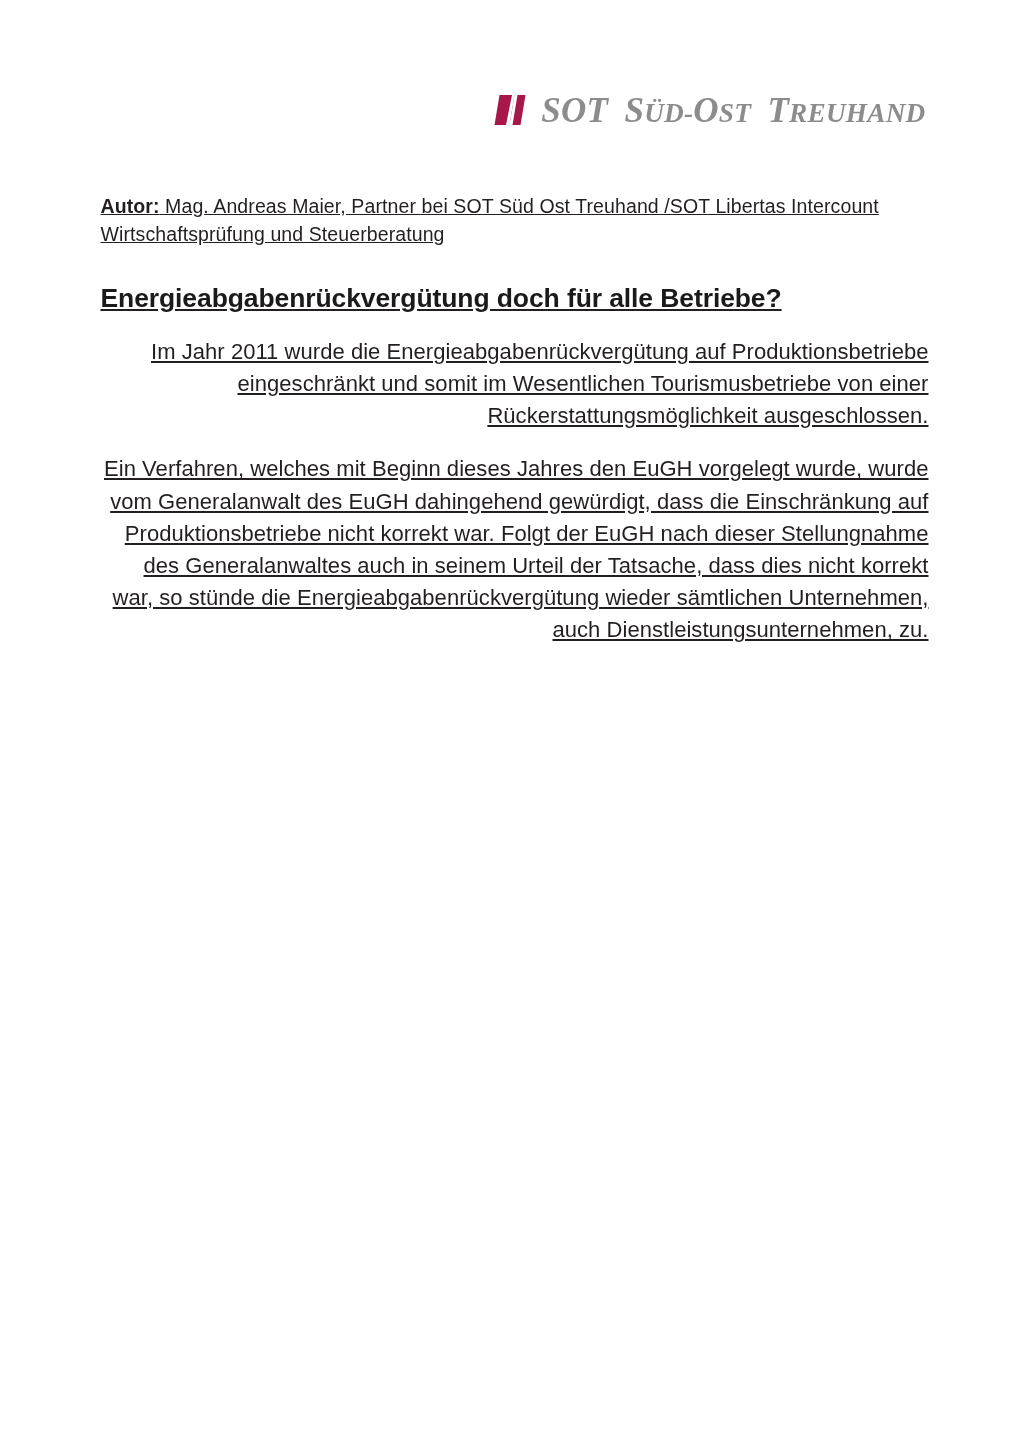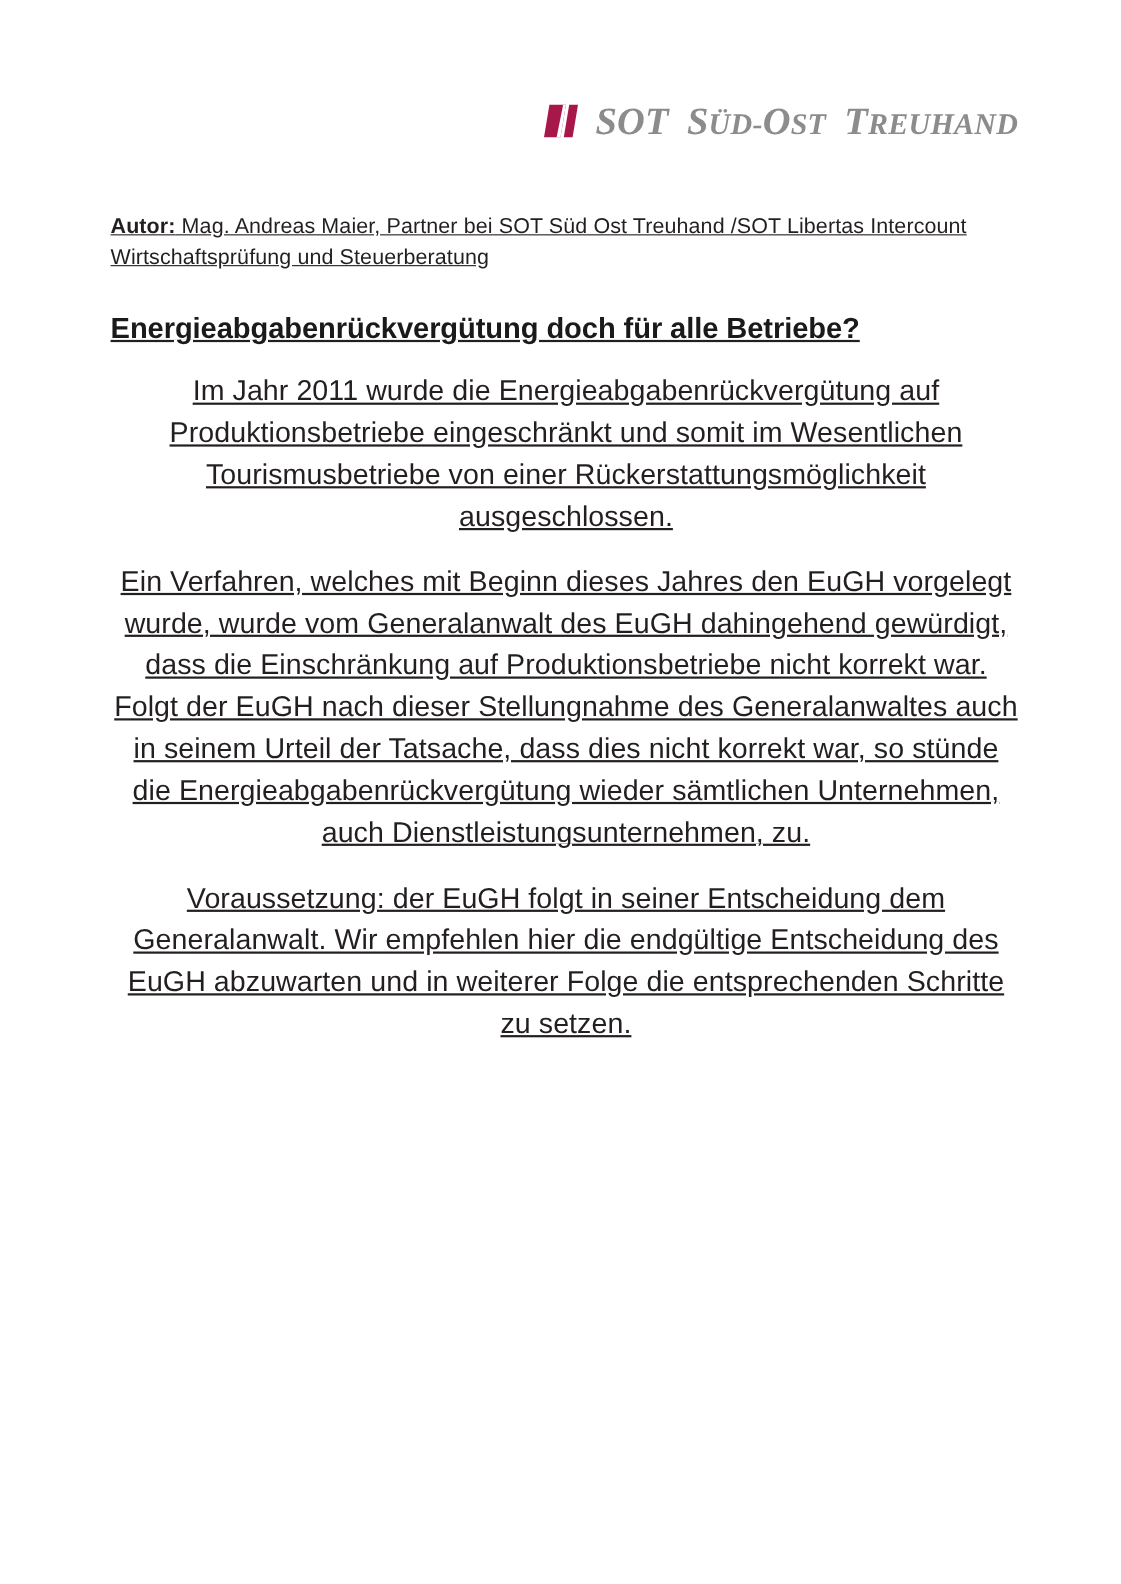--- a/index.html
+++ b/index.html
@@ -90,26 +90,26 @@
   .doc-title {
     font-size: 26.5px;
     font-weight: 700;
     line-height: 1.22;
     color: #1a1a1a;
     margin: 0 0 21px 0;
     letter-spacing: -0.1px;
   }
 
   .body-par {
-    font-size: 26px;
+    font-size: 22px;
     line-height: 1.465;
     color: #231f20;
     margin: 0 0 21px 0;
     letter-spacing: 0.05px;
-    text-align: center;
+    text-align: right;
   }
   .body-par:last-child { margin-bottom: 0; }
 </style>
 </head>
 <body>
 
 <div class="page">
 
   <div class="masthead">
     <div class="logo">
@@ -131,17 +131,16 @@
   <div class="content">
 
     <p class="author-line">
       <span class="author-label">Autor:</span><span> Mag. Andreas Maier, Partner bei SOT Süd Ost Treuhand /SOT Libertas Intercount Wirtschaftsprüfung und Steuerberatung</span>
     </p>
 
     <h1 class="doc-title">Energieabgabenrückvergütung doch für alle Betriebe?</h1>
 
     <p class="body-par">Im Jahr 2011 wurde die Energieabgabenrückvergütung auf Produktionsbetriebe eingeschränkt und somit im Wesentlichen Tourismusbetriebe von einer Rückerstattungsmöglichkeit ausgeschlossen.</p>
     <p class="body-par">Ein Verfahren, welches mit Beginn dieses Jahres den EuGH vorgelegt wurde, wurde vom Generalanwalt des EuGH dahingehend gewürdigt, dass die Einschränkung auf Produktionsbetriebe nicht korrekt war. Folgt der EuGH nach dieser Stellungnahme des Generalanwaltes auch in seinem Urteil der Tatsache, dass dies nicht korrekt war, so stünde die Energieabgabenrückvergütung wieder sämtlichen Unternehmen, auch Dienstleistungsunternehmen, zu.</p>
-    <p class="body-par">Voraussetzung: der EuGH folgt in seiner Entscheidung dem Generalanwalt. Wir empfehlen hier die endgültige Entscheidung des EuGH abzuwarten und in weiterer Folge die entsprechenden Schritte zu setzen.</p>
 
   </div>
 
 </div>
 
 </body></html>

